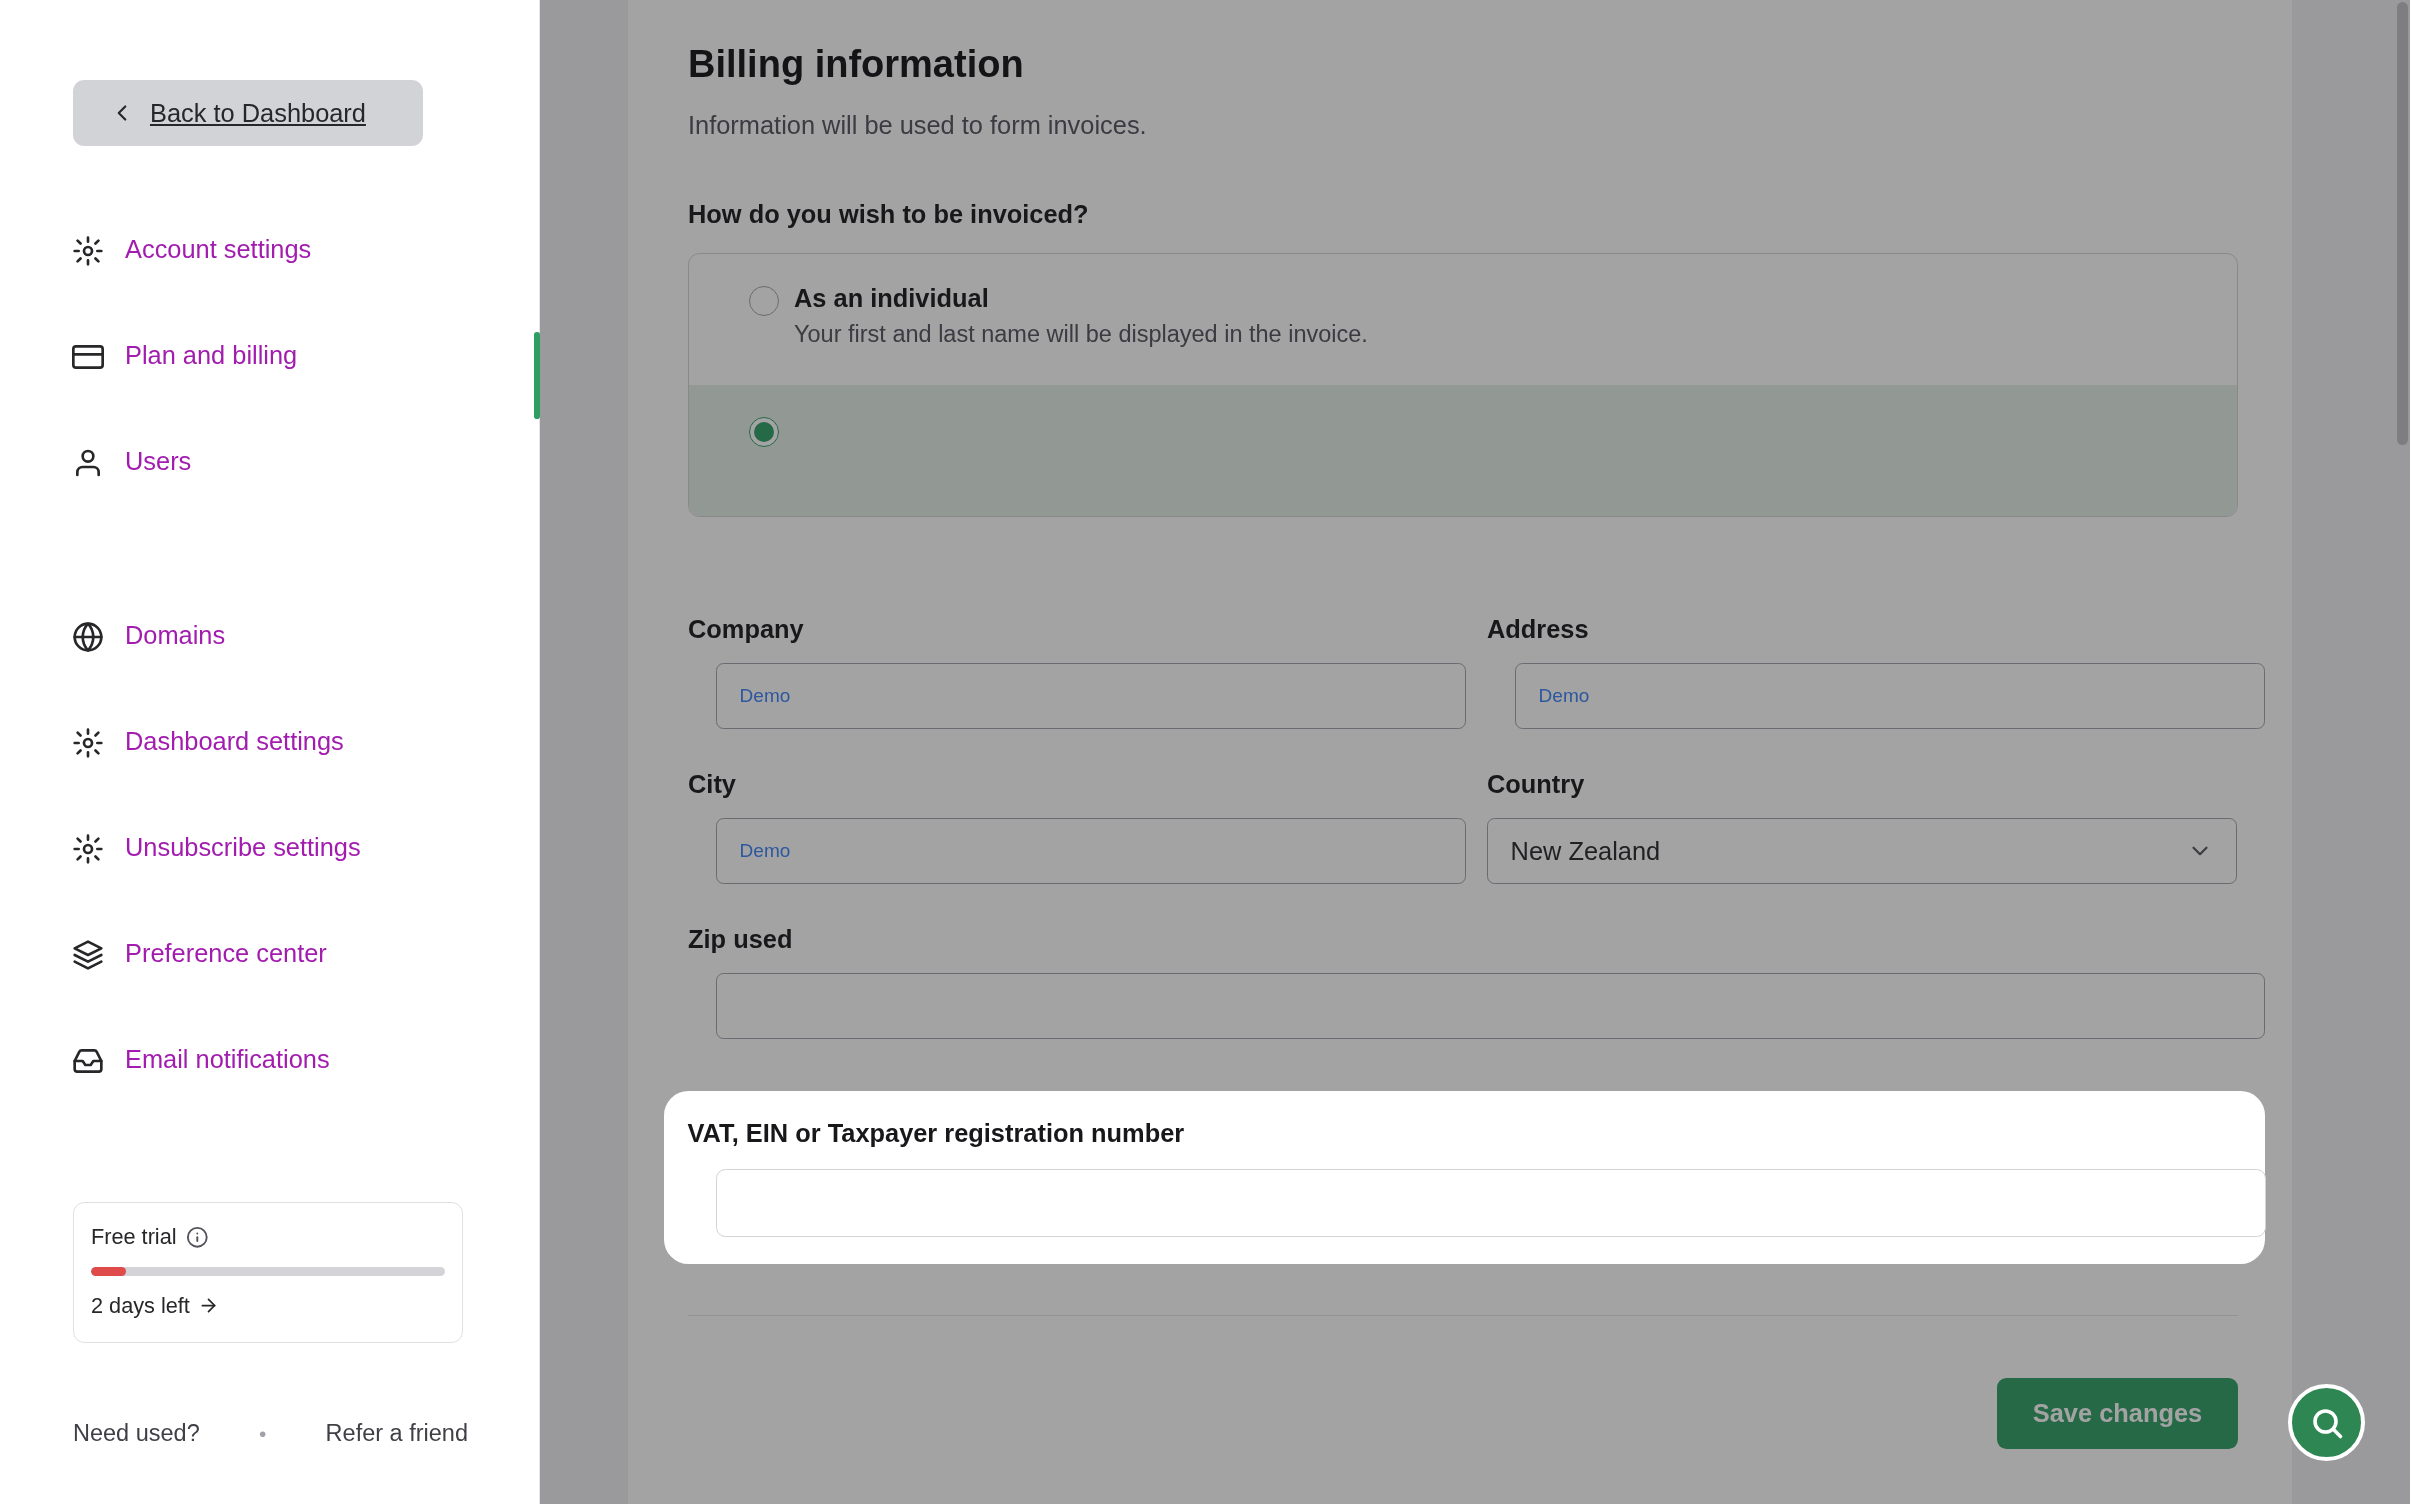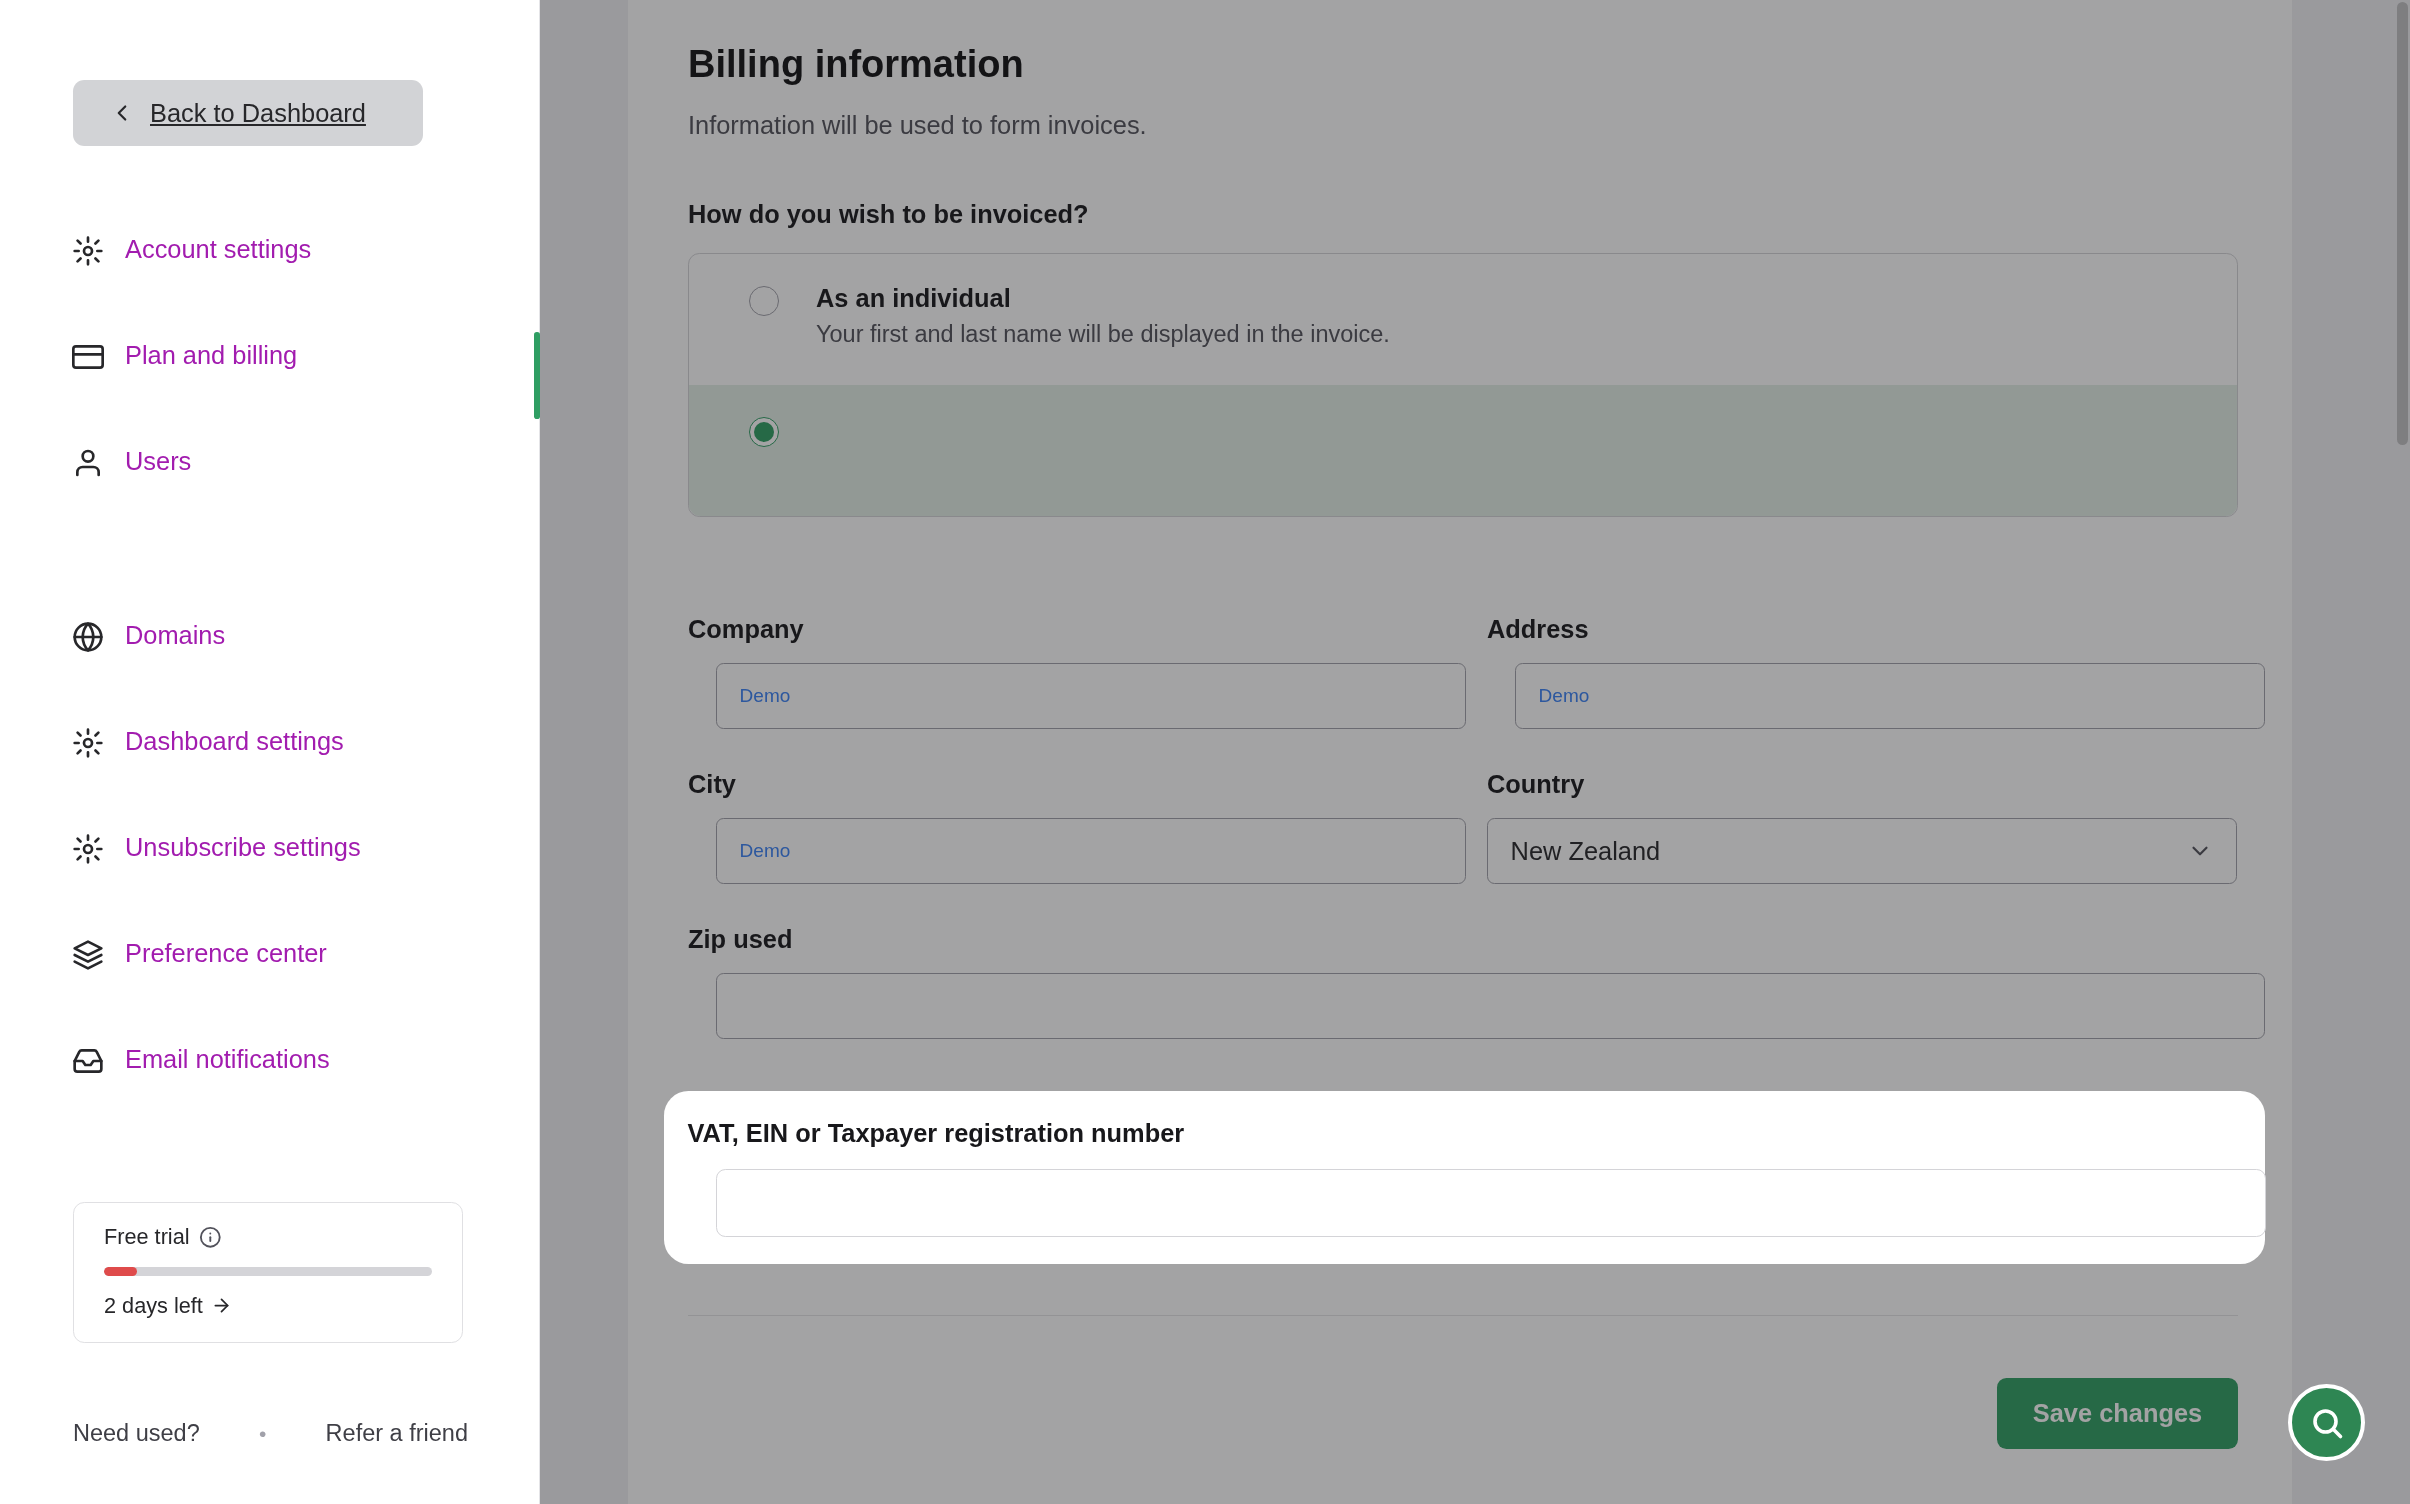--- a/index.html
+++ b/index.html
@@ -30,21 +30,21 @@
   }
   .nav-item .nav-ic { width:32px; height:32px; color:#27272a; flex:0 0 32px; }
   .nav-item.active::after {
     content:""; position:absolute; right:-0.9px; top:-9.4px;
     width:5.6px; height:87px; background:var(--accent); border-radius:2.8px;
   }
   .nav-gap { height:68px; }
 
   .trial {
     position:absolute; left:73px; top:1202px; width:390px; height:141px;
-    border:0.9px solid #e0e0e3; border-radius:11.3px; padding:21px 30px;
+    border:0.9px solid #e0e0e3; border-radius:11.3px; padding:21px 17px;
   }
   .trial-head { display:flex; align-items:center; gap:9.4px; font-size:21.7px; color:#27272a; }
   .trial-head .ic { width:22.6px; height:22.6px; color:#52525b; }
   .trial-bar { margin-top:17px; height:8.5px; background:#d4d4d8; border-radius:4.7px; position:relative; overflow:hidden; }
   .trial-fill { position:absolute; left:0; top:0; height:100%; background:var(--trial-red); border-radius:4.7px; }
   .trial-days { margin-top:17px; font-size:21.7px; color:#27272a; display:flex; align-items:center; gap:8px; cursor:pointer; }
   .trial-days .ic { width:21px; height:21px; color:#27272a; }
 
   .sidebar-footer {
     position:absolute; left:73px; bottom:58px; width:395px;
@@ -56,21 +56,21 @@
 
   
   .main { position:absolute; left:540px; top:0; right:0; height:100%; background:#f0f1f3; }
   .card { position:absolute; left:88px; top:0; width:1664px; height:100%; background:#ffffff; padding:43px 54px 0 60px; }
 
   .page-title { font-size:38px; font-weight:700; color:#111113; }
   .page-subtitle { margin-top:24.5px; font-size:25.4px; color:#52525b; }
   .question { margin-top:60px; font-size:25.4px; font-weight:700; }
 
   .radio-group { margin-top:24.5px; width:1550px; border:0.9px solid #d4d4d8; border-radius:11.3px; background:#fff; }
-  .radio-row { display:flex; align-items:flex-start; gap:37px; height:131px; padding:30px 0 0 60px; cursor:pointer; }
+  .radio-row { display:flex; align-items:flex-start; gap:15px; height:131px; padding:30px 0 0 60px; cursor:pointer; }
   .radio-row.selected { background:#e3eee7; border-radius:0 0 11.3px 11.3px; }
   .radio { width:30px; height:30px; border:1.9px solid #a1a1aa; border-radius:50%; background:#fff; margin-top:1.9px; position:relative; flex:0 0 30px; }
   .radio.checked { border-color:var(--accent); }
   .radio.checked::after { content:""; position:absolute; inset:3.8px; border-radius:50%; background:var(--accent); }
   .radio-label { font-size:25.4px; font-weight:700; color:#18181b; }
   .radio-desc { margin-top:7.5px; font-size:23.5px; color:#52525b; }
 
   .form-grid { margin-top:98px; width:1550px; display:grid; grid-template-columns:750px 750px; column-gap:49px; }
   .field { margin-bottom:41px; }
   .field.full { grid-column:1 / -1; }

